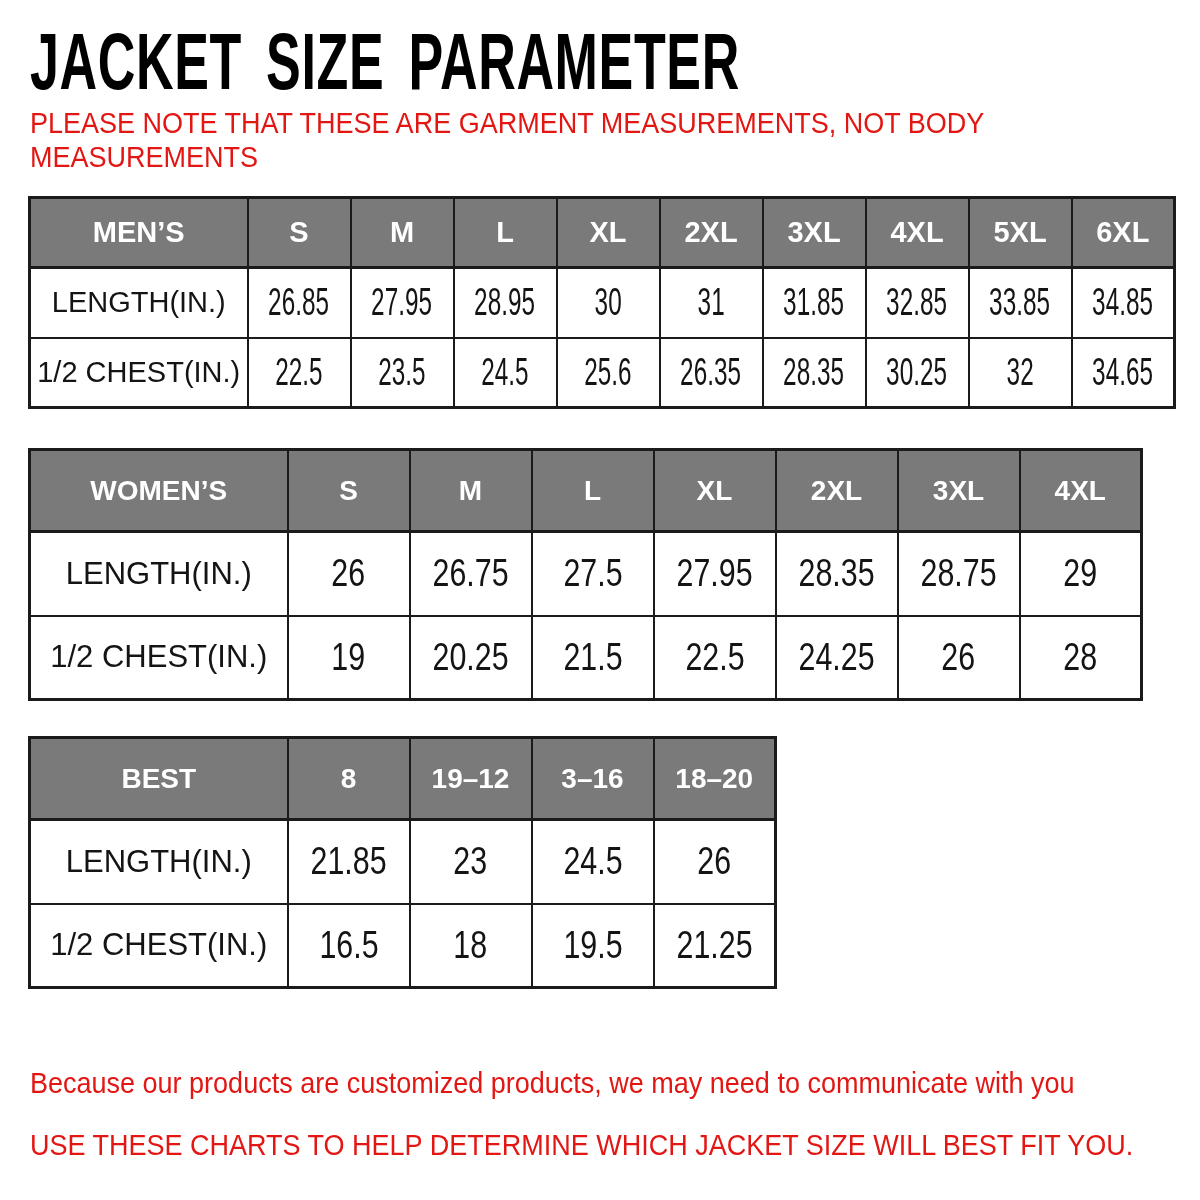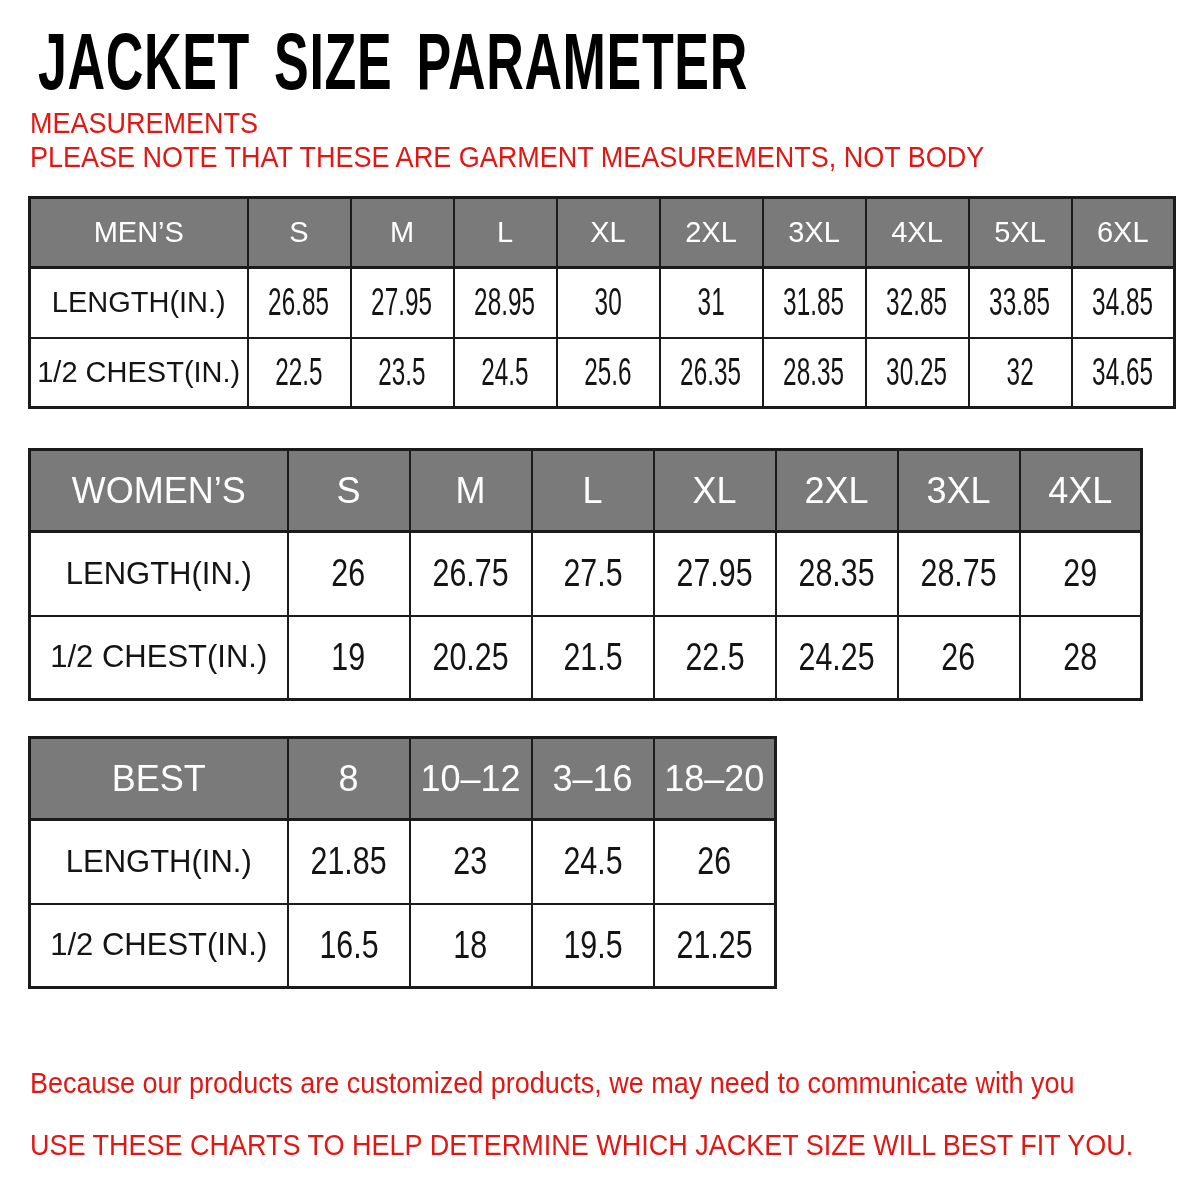--- a/index.html
+++ b/index.html
@@ -4,21 +4,21 @@
 <style>
   * { margin:0; padding:0; box-sizing:border-box; }
   html,body { background:#ffffff; }
   body {
     width:1200px; height:1200px; position:relative; overflow:hidden;
     font-family:"Liberation Sans", sans-serif; color:#141414;
   }
   .abs { position:absolute; }
 
   
-  #title-wrap { left:38px; top:22px; }
+  #title-wrap { left:30px; top:22px; }
   #page-title {
     display:inline-block; white-space:nowrap;
     font-size:80px; font-weight:bold; line-height:1.0;
     letter-spacing:1px; word-spacing:14px; color:#000;
     transform:scaleX(0.65); transform-origin:left top;
   }
 
   
   .red-text { color:#e21613; }
   .narrow {
@@ -29,21 +29,21 @@
   #subtitle .tline { height:34px; }
   #footer-note { left:30px; top:1030px; font-size:30px;margin-top:36px; }
   #footer-note .tline { height:45px; }
   #footer-advice { left:30px; top:1128px; font-size:30px; }
 
   
   table.sizes-table { border-collapse:collapse; table-layout:fixed; border:3px solid #1b1b1b; background:#fff; }
   table.sizes-table th, table.sizes-table td {
     border:2px solid #1b1b1b; text-align:center; vertical-align:middle; padding:0; overflow:hidden;
   }
-  table.sizes-table thead th { background:#7a7a7a; color:#ffffff; font-weight:normal; border-bottom:3px solid #1b1b1b; }
+  table.sizes-table thead th { background:#7a7a7a; color:#ffffff; font-weight:bold; border-bottom:3px solid #1b1b1b; }
   .cv { display:inline-block; white-space:nowrap; }
 
   
   #table-mens { left:28px; top:196px; width:1146px; }
   #table-mens col.label-col { width:218px; }
   #table-mens col.size-col  { width:103px; }
   #table-mens tr { height:70px; }
   #table-mens thead th .cv { font-size:29px; }
   #table-mens td.rlabel .cv { font-size:29px; }
   #table-mens td.val .cv { font-size:38px; transform:scaleX(0.64); }
@@ -53,34 +53,34 @@
   #table-womens col.label-col { width:258px; }
   #table-womens col.size-col  { width:122px; }
 
   
   #table-youth { left:28px; top:736px; width:746px; }
   #table-youth col.label-col { width:258px; }
   #table-youth col.size-col  { width:122px; }
 
   #table-womens thead tr, #table-youth thead tr { height:82px; }
   #table-womens tbody tr, #table-youth tbody tr { height:84px; }
-  #table-womens thead th .cv, #table-youth thead th .cv { font-size:36px; }
+  #table-womens thead th .cv, #table-youth thead th .cv { font-size:28px; }
   #table-womens td.rlabel .cv, #table-youth td.rlabel .cv { font-size:31px; }
   #table-womens td.val .cv, #table-youth td.val .cv { font-size:38px; transform:scaleX(0.80); }
 </style>
 </head>
 <body>
 
 <div class="abs" id="title-wrap">
   <span id="page-title">JACKET SIZE PARAMETER</span>
 </div>
 
 <div class="abs red-text" id="subtitle">
+    <div class="tline"><span class="narrow">PLEASE NOTE THAT THESE ARE GARMENT MEASUREMENTS, NOT BODY</span></div>
     <div class="tline"><span class="narrow">MEASUREMENTS</span></div>
-    <div class="tline"><span class="narrow">PLEASE NOTE THAT THESE ARE GARMENT MEASUREMENTS, NOT BODY</span></div>
   </div>
 
 <table class="abs sizes-table" id="table-mens">
     <colgroup>
       <col class="label-col">
       <col class="size-col">
       <col class="size-col">
       <col class="size-col">
       <col class="size-col">
       <col class="size-col">
@@ -183,21 +183,21 @@
       <col class="label-col">
       <col class="size-col">
       <col class="size-col">
       <col class="size-col">
       <col class="size-col">
     </colgroup>
     <thead>
       <tr>
         <th><span class="cv">BEST</span></th>
         <th><span class="cv">8</span></th>
-        <th><span class="cv">10–12</span></th>
+        <th><span class="cv">19–12</span></th>
         <th><span class="cv">3–16</span></th>
         <th><span class="cv">18–20</span></th>
       </tr>
     </thead>
     <tbody>
       <tr>
         <td class="rlabel"><span class="cv">LENGTH(IN.)</span></td>
         <td class="val"><span class="cv">21.85</span></td>
         <td class="val"><span class="cv">23</span></td>
         <td class="val"><span class="cv">24.5</span></td>

